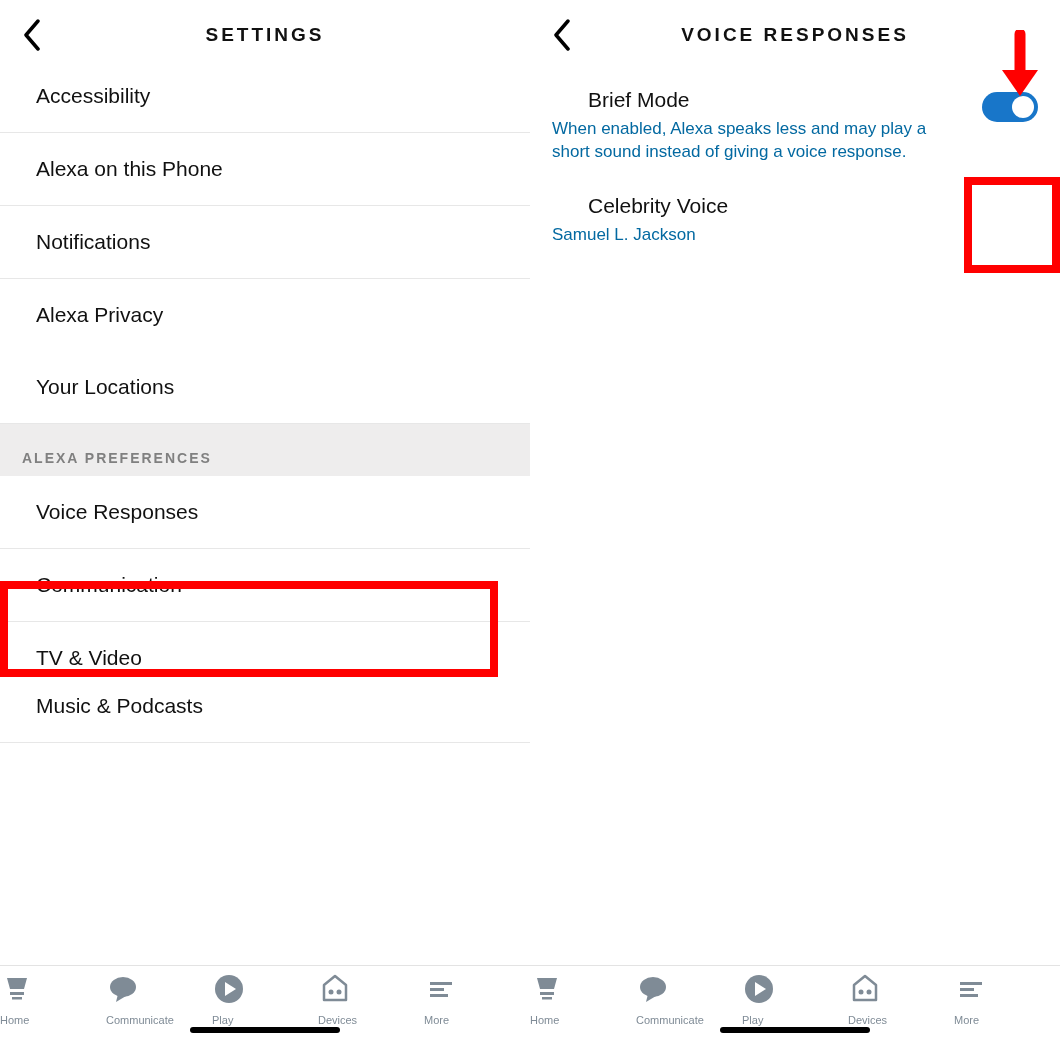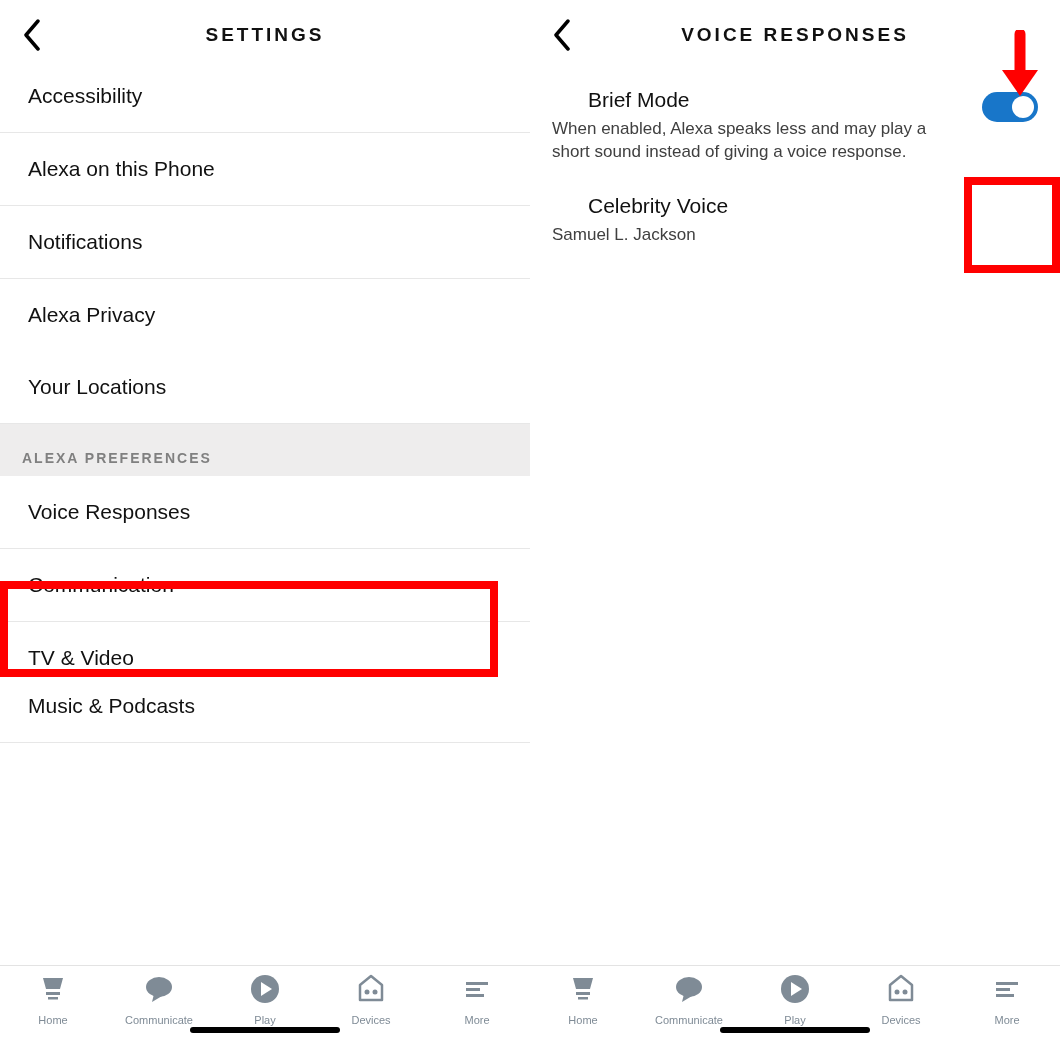--- a/index.html
+++ b/index.html
@@ -42,21 +42,21 @@
     letter-spacing: 3px;
     color: #111;
   }
   .content {
     flex: 1 1 auto;
     overflow: hidden;
     position: relative;
   }
   
   .list-item {
-    padding: 24px 28px;
+    padding: 24px 36px;
     font-size: 21px;
     font-weight: 500;
     color: #111;
     border-bottom: 1px solid #e7e7e7;
   }
   .list-item.last-trunc {
     border-bottom: none;
     padding-bottom: 0;
     height: 48px;
     overflow: hidden;
@@ -79,21 +79,21 @@
   .vr-text { flex: 1 1 auto; }
   .vr-title {
     font-size: 21px;
     font-weight: 500;
     color: #111;
     margin-bottom: 6px;
     margin-left: 36px;
   }
   .vr-desc {
     font-size: 17px;
-    color: #404040;
+    color: #0369a1;
     line-height: 1.35;
     max-width: 380px;
   }
   .toggle {
     width: 56px;
     height: 30px;
     background: #1876c9;
     border-radius: 15px;
     position: relative;
     flex: 0 0 auto;
@@ -115,21 +115,21 @@
     height: 76px;
     border-top: 1px solid #e3e3e3;
     display: flex;
     background: #fff;
     padding-top: 6px;
   }
   .tab {
     flex: 1 1 0;
     display: flex;
     flex-direction: column;
-    align-items: center;
+    align-items: flex-start;
     justify-content: flex-start;
     gap: 4px;
     color: #7f8b96;
     cursor: pointer;
   }
   .tab svg { width: 34px; height: 34px; }
   .tab-label {
     font-size: 11px;
     color: #7f8b96;
   }

